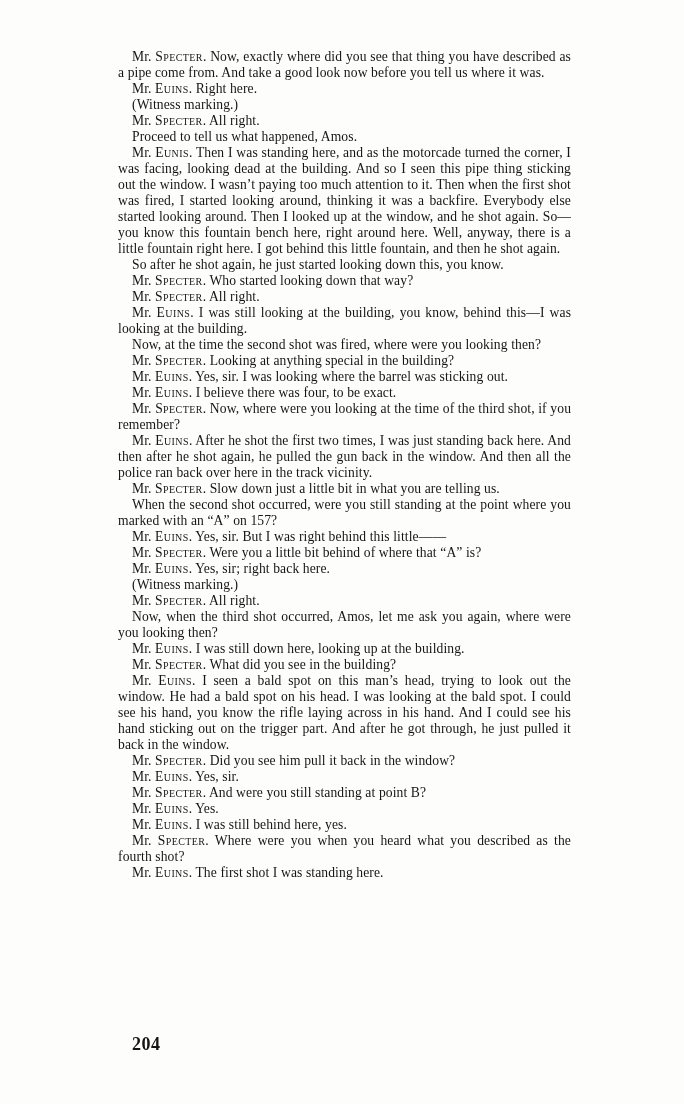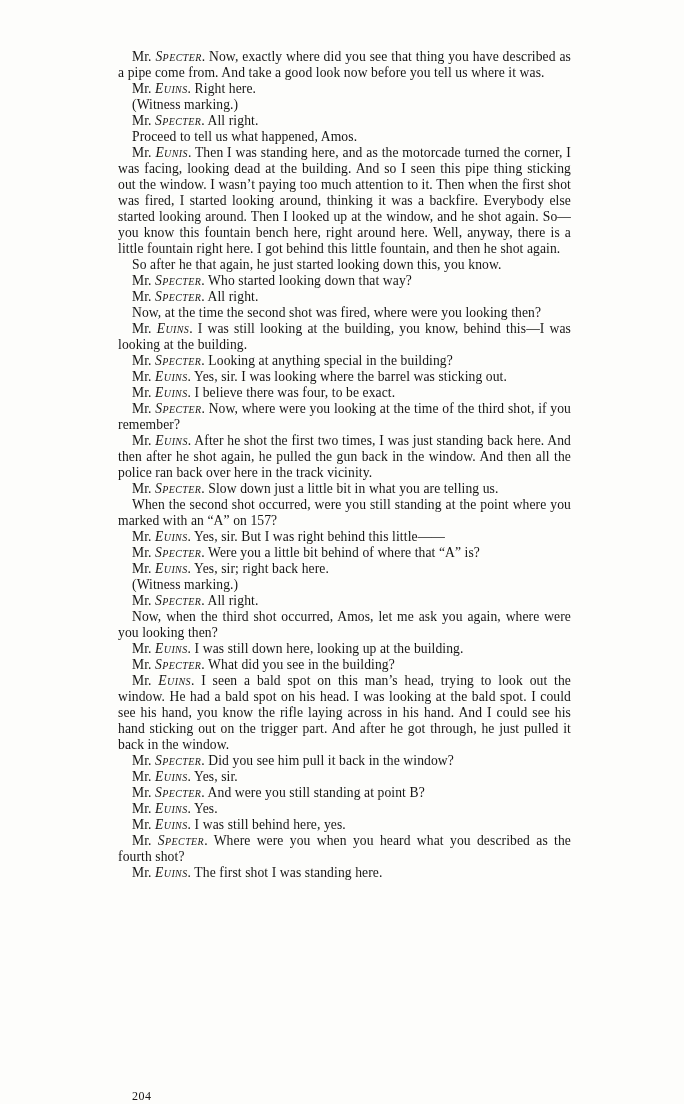--- a/index.html
+++ b/index.html
@@ -28,47 +28,47 @@
     letter-spacing: 0.1px;
   }
   .para {
     margin: 0;
     padding: 0;
     text-indent: 14px;
   }
   .speaker .sc {
     font-variant: small-caps;
     letter-spacing: 0.4px;
-    font-style: italic;
   }
   .page-number {
     position: absolute;
     left: 132px;
-    top: 1087px;
-    font-size: 12px;
+    top: 1035px;
+    font-size: 18px;
     line-height: 18px;
     letter-spacing: 0.5px;
+    font-weight: bold;
   }
 </style>
 </head>
 <body>
 
 <div class="page">
   <div class="text-block" id="transcript">
       <p class="para"><span class="speaker">Mr. <span class="sc">Specter</span>.  </span>Now, exactly where did you see that thing you have described as a pipe come from.  And take a good look now before you tell us where it was.</p>
       <p class="para"><span class="speaker">Mr. <span class="sc">Euins</span>.  </span>Right here.</p>
       <p class="para">(Witness marking.)</p>
       <p class="para"><span class="speaker">Mr. <span class="sc">Specter</span>.  </span>All right.</p>
       <p class="para">Proceed to tell us what happened, Amos.</p>
       <p class="para"><span class="speaker">Mr. <span class="sc">Eunis</span>.  </span>Then I was standing here, and as the motorcade turned the corner, I was facing, looking dead at the building.  And so I seen this pipe thing sticking out the window.  I wasn’t paying too much attention to it.  Then when the first shot was fired, I started looking around, thinking it was a backfire.  Everybody else started looking around.  Then I looked up at the window, and he shot again.  So—you know this fountain bench here, right around here.  Well, anyway, there is a little fountain right here.  I got behind this little fountain, and then he shot again.</p>
-      <p class="para">So after he that again, he just started looking down this, you know.</p>
+      <p class="para">So after he shot again, he just started looking down this, you know.</p>
       <p class="para"><span class="speaker">Mr. <span class="sc">Specter</span>.  </span>Who started looking down that way?</p>
       <p class="para"><span class="speaker">Mr. <span class="sc">Specter</span>.  </span>All right.</p>
+      <p class="para"><span class="speaker">Mr. <span class="sc">Euins</span>.  </span>I was still looking at the building, you know, behind this—I was looking at the building.</p>
       <p class="para">Now, at the time the second shot was fired, where were you looking then?</p>
-      <p class="para"><span class="speaker">Mr. <span class="sc">Euins</span>.  </span>I was still looking at the building, you know, behind this—I was looking at the building.</p>
       <p class="para"><span class="speaker">Mr. <span class="sc">Specter</span>.  </span>Looking at anything special in the building?</p>
       <p class="para"><span class="speaker">Mr. <span class="sc">Euins</span>.  </span>Yes, sir.  I was looking where the barrel was sticking out.</p>
       <p class="para"><span class="speaker">Mr. <span class="sc">Euins</span>.  </span>I believe there was four, to be exact.</p>
       <p class="para"><span class="speaker">Mr. <span class="sc">Specter</span>.  </span>Now, where were you looking at the time of the third shot, if you remember?</p>
       <p class="para"><span class="speaker">Mr. <span class="sc">Euins</span>.  </span>After he shot the first two times, I was just standing back here.  And then after he shot again, he pulled the gun back in the window.  And then all the police ran back over here in the track vicinity.</p>
       <p class="para"><span class="speaker">Mr. <span class="sc">Specter</span>.  </span>Slow down just a little bit in what you are telling us.</p>
       <p class="para">When the second shot occurred, were you still standing at the point where you marked with an “A” on 157?</p>
       <p class="para"><span class="speaker">Mr. <span class="sc">Euins</span>.  </span>Yes, sir.  But I was right behind this little——</p>
       <p class="para"><span class="speaker">Mr. <span class="sc">Specter</span>.  </span>Were you a little bit behind of where that “A” is?</p>
       <p class="para"><span class="speaker">Mr. <span class="sc">Euins</span>.  </span>Yes, sir; right back here.</p>

